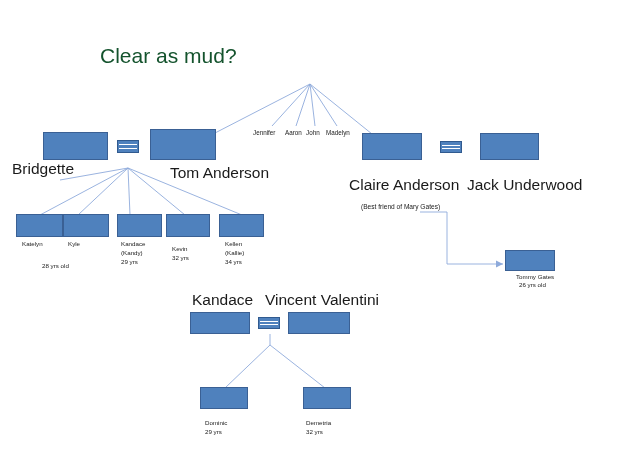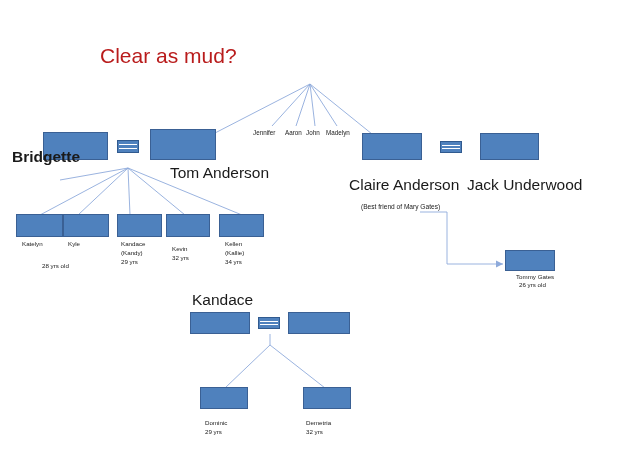--- a/index.html
+++ b/index.html
@@ -43,21 +43,21 @@
   .marriage span {
     display: block;
     height: 1px;
     background: #ffffff;
     margin: 0 1px;
   }
   .title-text {
     position: absolute;
     font-size: 21px;
     font-weight: 400;
-    color: #b91c1c;
+    color: #14532d;
     white-space: nowrap;
   }
   .name-big {
     position: absolute;
     font-size: 15.5px;
     font-weight: 400;
     color: #1a1a1a;
     white-space: nowrap;
   }
   .name-small {
@@ -114,21 +114,21 @@
   </svg>
 
   <div class="title-text" style="left:100px; top:44px;">Clear as mud?</div>
 
   <div class="node-box" style="left:43px; top:132px; width:65px; height:28px;"></div>
   <div class="marriage" style="left:117px; top:140px; width:22px; height:13px;">
     <span></span>
       <span></span>
   </div>
   <div class="node-box" style="left:150px; top:129px; width:66px; height:31px;"></div>
-  <div class="name-big" style="left:12px; top:148px;font-weight:bold;">Bridgette</div>
+  <div class="name-big" style="left:12px; top:160px;">Bridgette</div>
   <div class="name-big" style="left:170px; top:164px;">Tom Anderson</div>
 
   <div class="tiny-name" style="left:253px; top:129px;">Jennifer</div>
   <div class="tiny-name" style="left:285px; top:129px;">Aaron</div>
   <div class="tiny-name" style="left:306px; top:129px;">John</div>
   <div class="tiny-name" style="left:326px; top:129px;">Madelyn</div>
 
   <div class="node-box" style="left:362px; top:133px; width:60px; height:27px;"></div>
   <div class="marriage" style="left:440px; top:141px; width:22px; height:12px;">
     <span></span>
@@ -159,20 +159,21 @@
 
   <div class="name-small" style="left:225px; top:240px;">Kellen</div>
   <div class="name-small" style="left:225px; top:249px;">(Kallie)</div>
   <div class="name-small" style="left:225px; top:258px;">34 yrs</div>
 
   <div class="node-box" style="left:505px; top:250px; width:50px; height:21px;"></div>
   <div class="name-small" style="left:516px; top:273px;">Tommy Gates</div>
   <div class="name-small" style="left:519px; top:281px;">26 yrs old</div>
 
   <div class="name-big" style="left:192px; top:291px;">Kandace</div>
+  <div class="name-big" style="left:265px; top:291px;">Vincent Valentini</div>
   <div class="node-box" style="left:190px; top:312px; width:60px; height:22px;"></div>
   <div class="marriage" style="left:258px; top:317px; width:22px; height:12px;">
     <span></span>
       <span></span>
   </div>
   <div class="node-box" style="left:288px; top:312px; width:62px; height:22px;"></div>
 
   <div class="node-box" style="left:200px; top:387px; width:48px; height:22px;"></div>
   <div class="node-box" style="left:303px; top:387px; width:48px; height:22px;"></div>
   <div class="name-small" style="left:205px; top:419px;">Dominic</div>

